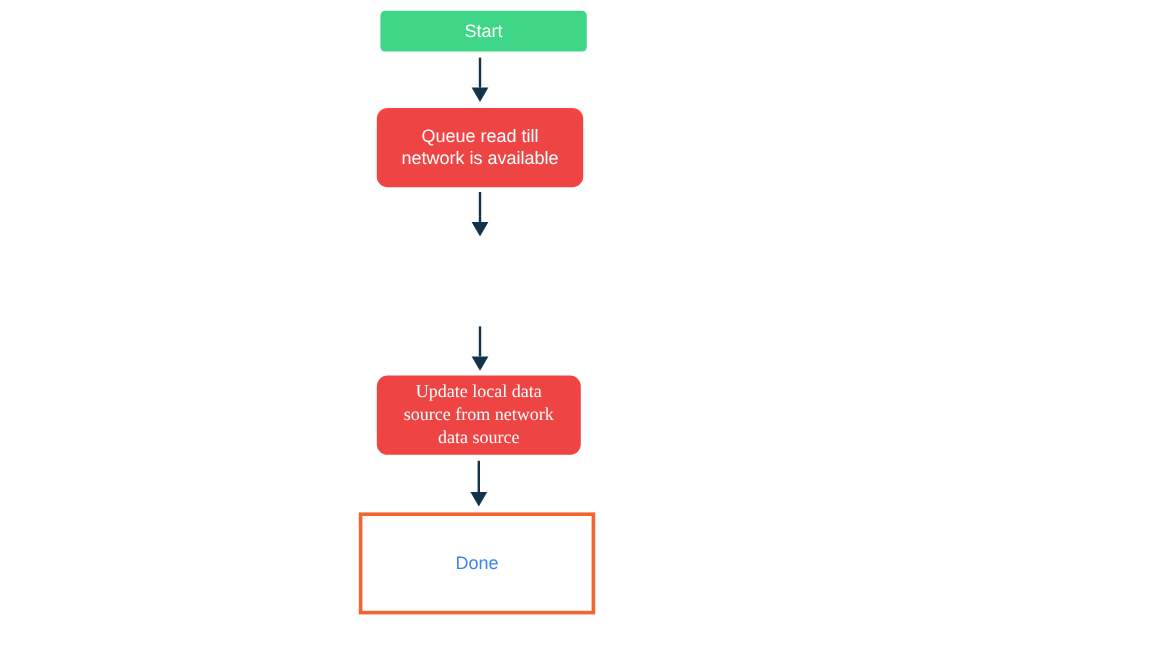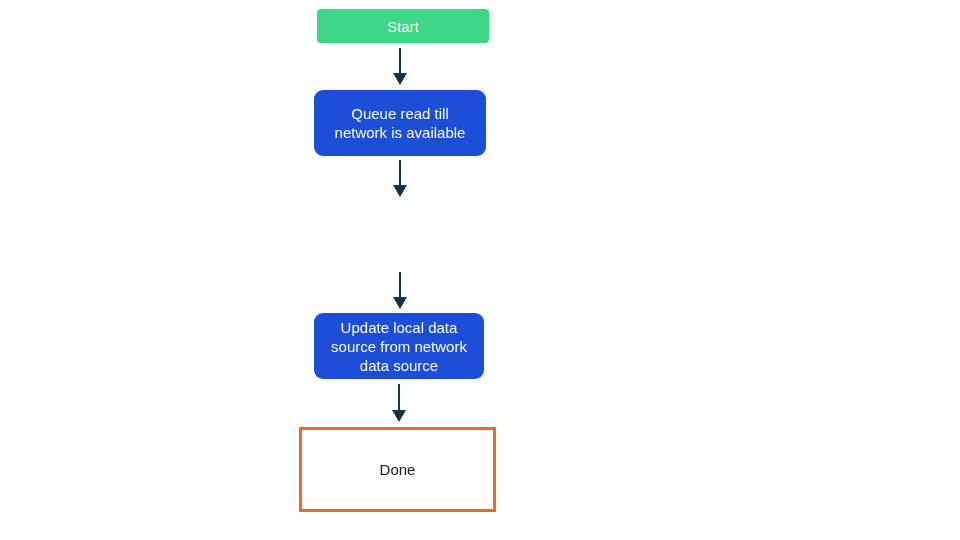--- a/index.html
+++ b/index.html
@@ -41,39 +41,39 @@
     width: 172px;
     height: 34px;
     background: #3fd787;
     border-radius: 4px;
     color: #ffffff;
     font-size: 15px;
   }
 
   
   .node-process {
-    background: #1d4ed8;
+    background: #ef4444;
     border-radius: 9px;
     color: #ffffff;
     font-size: 15px;
     padding: 0 10px;
   }
   .node-p1 { left: 314px; top: 90px;  width: 172px; height: 66px; }
   .node-p2 { left: 314px; top: 201px; width: 172px; height: 67px; }
-  .node-p3 { left: 314px; top: 313px; width: 170px; height: 66px; }
+  .node-p3 { left: 314px; top: 313px; width: 170px; height: 66px; font-family: Liberation Serif, serif; }
 
   
   .node-done {
     left: 299px;
     top: 427px;
     width: 197px;
     height: 85px;
     background: #ffffff;
     border: 3px solid #f26430;
-    color: #0f172a;
+    color: #3b82f6;
     font-size: 15px;
   }
 
   
   .arrow {
     position: absolute;
     width: 20px;
   }
   .arrow .shaft {
     position: absolute;

